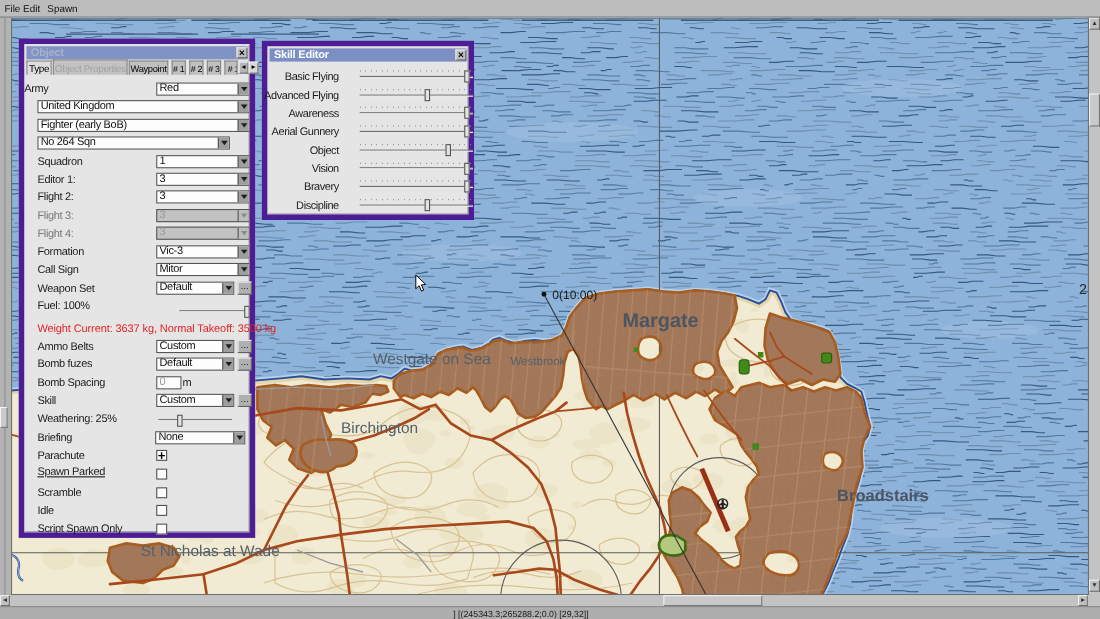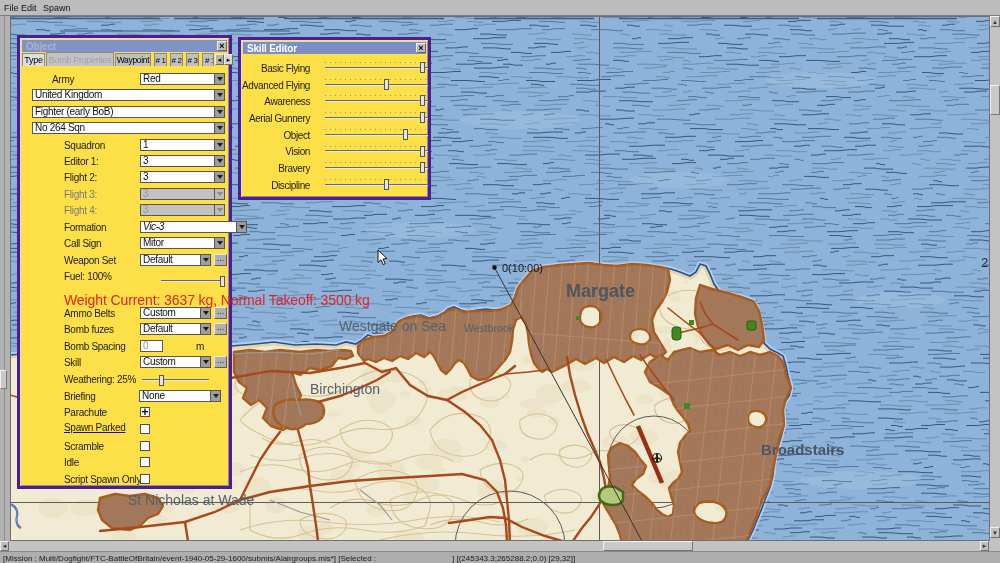--- a/index.html
+++ b/index.html
@@ -8,25 +8,25 @@
 .abs{position:absolute;}
 #menubar{left:0;top:0;width:1000px;height:16px;background:#bcbcbc;border-bottom:1px solid #7d7d7d;font-size:9px;color:#111;}
 #menubar span{position:absolute;top:3px;}
 #leftstrip{left:0;top:16px;width:10px;height:525px;background:#b3b3b3;}
 #map{left:10px;top:16px;width:980px;height:525px;background:#8eb3da;overflow:hidden;box-shadow:inset 1px 1px 0 #6f6f6f,inset -1px 0 0 #777,inset 0 -1px 0 #8a8a8a;}
 #vscroll{left:990px;top:16px;width:10px;height:525px;background:#c3c3c3;}
 #hscroll{left:0;top:541px;width:1000px;height:10px;background:#c3c3c3;}
 #statusbar{left:0;top:551px;width:1000px;height:12px;background:#aeaeae;border-top:1px solid #8a8a8a;font-size:8px;color:#1a1a1a;}
 .btn3d{position:absolute;background:#c0c0c0;border-top:1px solid #efefef;border-left:1px solid #efefef;border-right:1px solid #6f6f6f;border-bottom:1px solid #6f6f6f;}
 .thumb{position:absolute;background:#c9c9c9;border-top:1px solid #f2f2f2;border-left:1px solid #f2f2f2;border-right:1px solid #787878;border-bottom:1px solid #787878;}
-.dlg{background:#fde047;border:3px solid #4c1d95;box-shadow:inset 1px 1px 0 #dcdcdc, inset -1px -1px 0 #8f8f8f;}
+.dlg{background:#e5e5e5;border:5px solid #4c1d95;box-shadow:inset 1px 1px 0 #dcdcdc, inset -1px -1px 0 #8f8f8f;}
 .titlebar{position:absolute;left:2px;top:2px;right:2px;height:12px;background:#8192c4;}
 .titletxt{position:absolute;left:4px;top:1px;font-size:10px;font-weight:bold;letter-spacing:-0.2px;}
 .closebox{position:absolute;top:1px;width:10px;height:10px;background:#bdbdbd;border-top:1px solid #eee;border-left:1px solid #eee;border-right:1px solid #666;border-bottom:1px solid #666;font-size:9px;font-weight:bold;color:#000;text-align:center;line-height:8px;}
-.lbl{position:absolute;font-size:10px;letter-spacing:-0.3px;color:#1c1c1c;white-space:nowrap;margin-left:32px;}
+.lbl{position:absolute;font-size:10px;letter-spacing:-0.3px;color:#1c1c1c;white-space:nowrap;}
 .lbl.dis{color:#787878;}
 .combo{position:absolute;height:12px;background:#fdfdfd;border:1px solid #565656;font-size:10px;letter-spacing:-0.3px;color:#111;}
 .combo .ct{position:absolute;left:2px;top:-1px;white-space:nowrap;}
 .combo .ca{position:absolute;right:0;top:0;bottom:0;width:10px;background:#9e9e9e;border-left:1px solid #565656;}
 .combo .ca:after{content:"";position:absolute;left:2px;top:3px;border-left:3px solid transparent;border-right:3px solid transparent;border-top:4px solid #1d1d1d;}
 .combo.dis{background:#c2c2c2;}
 .combo.dis .ct{color:#9a9a9a;}
 .combo.dis .ca{background:#bcbcbc;}
 .combo.dis .ca:after{border-top-color:#8b8b8b;}
 .dots{position:absolute;width:13px;height:12px;background:#b0b0b0;border-top:1px solid #e8e8e8;border-left:1px solid #e8e8e8;border-right:1px solid #5e5e5e;border-bottom:1px solid #5e5e5e;font-size:9px;line-height:7px;text-align:center;color:#222;}
@@ -458,33 +458,32 @@
 <div class="thumb" style="left:0;top:69px;width:10px;height:30px;"></div>
 <div class="btn3d" style="left:0;top:511px;width:10px;height:11px;font-size:6px;text-align:center;line-height:10px;color:#333;">▼</div>
 </div>
 <div id="hscroll" class="abs">
 <div class="btn3d" style="left:0;top:0;width:9px;height:10px;font-size:6px;text-align:center;line-height:9px;color:#333;">◄</div>
 <div class="thumb" style="left:603px;top:0;width:90px;height:10px;"></div>
 <div class="btn3d" style="left:980px;top:0;width:9px;height:10px;font-size:6px;text-align:center;line-height:9px;color:#333;">►</div>
 <div style="position:absolute;left:989px;top:0;width:11px;height:10px;background:#c3c3c3;"></div>
 </div>
 <div id="statusbar" class="abs">
-    <span style="position:absolute;left:3px;top:2px;">[Mission&nbsp;: Multi/Dogfight/FTC-BattleOfBritain/event-1940-05-29-1600/submis/Alairgroups.mis*]&nbsp;[Selected&nbsp;:</span>
-    <span style="position:absolute;left:412px;top:2px;margin-left:40px;">]&nbsp;[(245343.3;265288.2;0.0)&nbsp;[29,32]]</span>
+    <span style="position:absolute;left:412px;top:2px;">]&nbsp;[(245343.3;265288.2;0.0)&nbsp;[29,32]]</span>
   </div>
 
 <div id="objdlg" class="abs dlg" style="left:17px;top:35px;width:215px;height:454px;">
 <div class="titlebar">
       <span class="titletxt" style="color:#a9b2cc;">Object</span>
     </div>
 <div class="closebox" style="right:2px;top:3px;">×</div>
 
 <div style="position:absolute;left:2px;top:14px;height:14px;width:212px;">
 <div class="tab" style="left:0px;top:1px;width:23px;background:#dedede;">Type</div>
-<div class="tab" style="left:24px;top:0px;width:68px;height:14px;color:#a2a2a2;background:#c3c3c3;line-height:14px;">Bomb Properties</div>
+<div class="tab" style="left:24px;top:0px;width:68px;height:14px;color:#a2a2a2;background:#c3c3c3;line-height:14px;">Object Properties</div>
 <div class="tab" style="left:93px;top:1px;width:36px;font-size:8.5px;">Waypoint</div>
 <div class="tab" style="left:132px;top:1px;width:13px;font-size:8px;"># 1</div>
 <div class="tab" style="left:148px;top:1px;width:13px;font-size:8px;"># 2</div>
 <div class="tab" style="left:164px;top:1px;width:13px;font-size:8px;"># 3</div>
 <div class="tab" style="left:180px;top:1px;width:12px;font-size:8px;text-align:left;padding-left:2px;"># 1</div>
 <div class="btn3d" style="left:193px;top:2px;width:9px;height:11px;font-size:6px;line-height:10px;text-align:center;color:#000;background:#b5b5b5;">◄</div>
 <div class="btn3d" style="left:202px;top:2px;width:9px;height:11px;font-size:6px;line-height:10px;text-align:center;color:#000;background:#d8d8d8;">►</div>
 </div>
 
 <div class="lbl" style="left:0;top:36px;">Army</div>
@@ -493,21 +492,21 @@
       <span class="ca"></span>
     </div>
     <div class="combo" style="left:12px;top:68px;width:193px;">
       <span class="ct">Fighter (early BoB)</span>
       <span class="ca"></span>
     </div>
     <div class="combo" style="left:12px;top:51px;width:193px;">
       <span class="ct">United Kingdom</span>
       <span class="ca"></span>
     </div>
-    <div class="combo" style="left:12px;top:84px;width:193px;">
+    <div class="combo" style="left:12px;top:84px;width:175px;">
       <span class="ct">No 264 Sqn</span>
       <span class="ca"></span>
     </div>
     <div class="lbl" style="left:12px;top:102px;">Squadron</div>
     <div class="combo" style="left:120px;top:101px;width:85px;">
       <span class="ct">1</span>
       <span class="ca"></span>
     </div>
     <div class="lbl" style="left:12px;top:118px;">Editor 1:</div>
     <div class="combo" style="left:120px;top:117px;width:85px;">
@@ -523,39 +522,39 @@
     <div class="combo dis" style="left:120px;top:150px;width:85px;">
       <span class="ct">3</span>
       <span class="ca"></span>
     </div>
     <div class="lbl dis" style="left:12px;top:167px;">Flight 4:</div>
     <div class="combo dis" style="left:120px;top:166px;width:85px;">
       <span class="ct">3</span>
       <span class="ca"></span>
     </div>
     <div class="lbl" style="left:12px;top:184px;">Formation</div>
-    <div class="combo" style="left:120px;top:183px;width:107px;font-style:italic;">
+    <div class="combo" style="left:120px;top:183px;width:85px;">
       <span class="ct">Vic-3</span>
       <span class="ca"></span>
     </div>
     <div class="lbl" style="left:12px;top:200px;">Call Sign</div>
     <div class="combo" style="left:120px;top:199px;width:85px;">
       <span class="ct">Mitor</span>
       <span class="ca"></span>
     </div>
     <div class="lbl" style="left:12px;top:217px;">Weapon Set</div>
     <div class="combo" style="left:120px;top:216px;width:71px;">
       <span class="ct">Default</span>
       <span class="ca"></span>
     </div>
     <div class="dots" style="left:194px;top:216px;">...</div>
     <div class="lbl" style="left:12px;top:233px;">Fuel: 100%</div>
     <div class="strack" style="left:141px;top:242px;width:64px;"></div>
     <div class="sthumb" style="left:200px;top:238px;"></div>
-    <div class="lbl" style="left:12px;top:254px;color:#e32222;font-size:14px;letter-spacing:-0.1px;">Weight Current: 3637 kg, Normal Takeoff: 3500 kg</div>
+    <div class="lbl" style="left:12px;top:254px;color:#e32222;font-size:10px;letter-spacing:-0.1px;">Weight Current: 3637 kg, Normal Takeoff: 3500 kg</div>
     <div class="lbl" style="left:12px;top:270px;">Ammo Belts</div>
     <div class="combo" style="left:120px;top:269px;width:71px;">
       <span class="ct">Custom</span>
       <span class="ca"></span>
     </div>
     <div class="dots" style="left:194px;top:269px;">...</div>
     <div class="lbl" style="left:12px;top:286px;">Bomb fuzes</div>
     <div class="combo" style="left:120px;top:285px;width:71px;">
       <span class="ct">Default</span>
       <span class="ca"></span>

